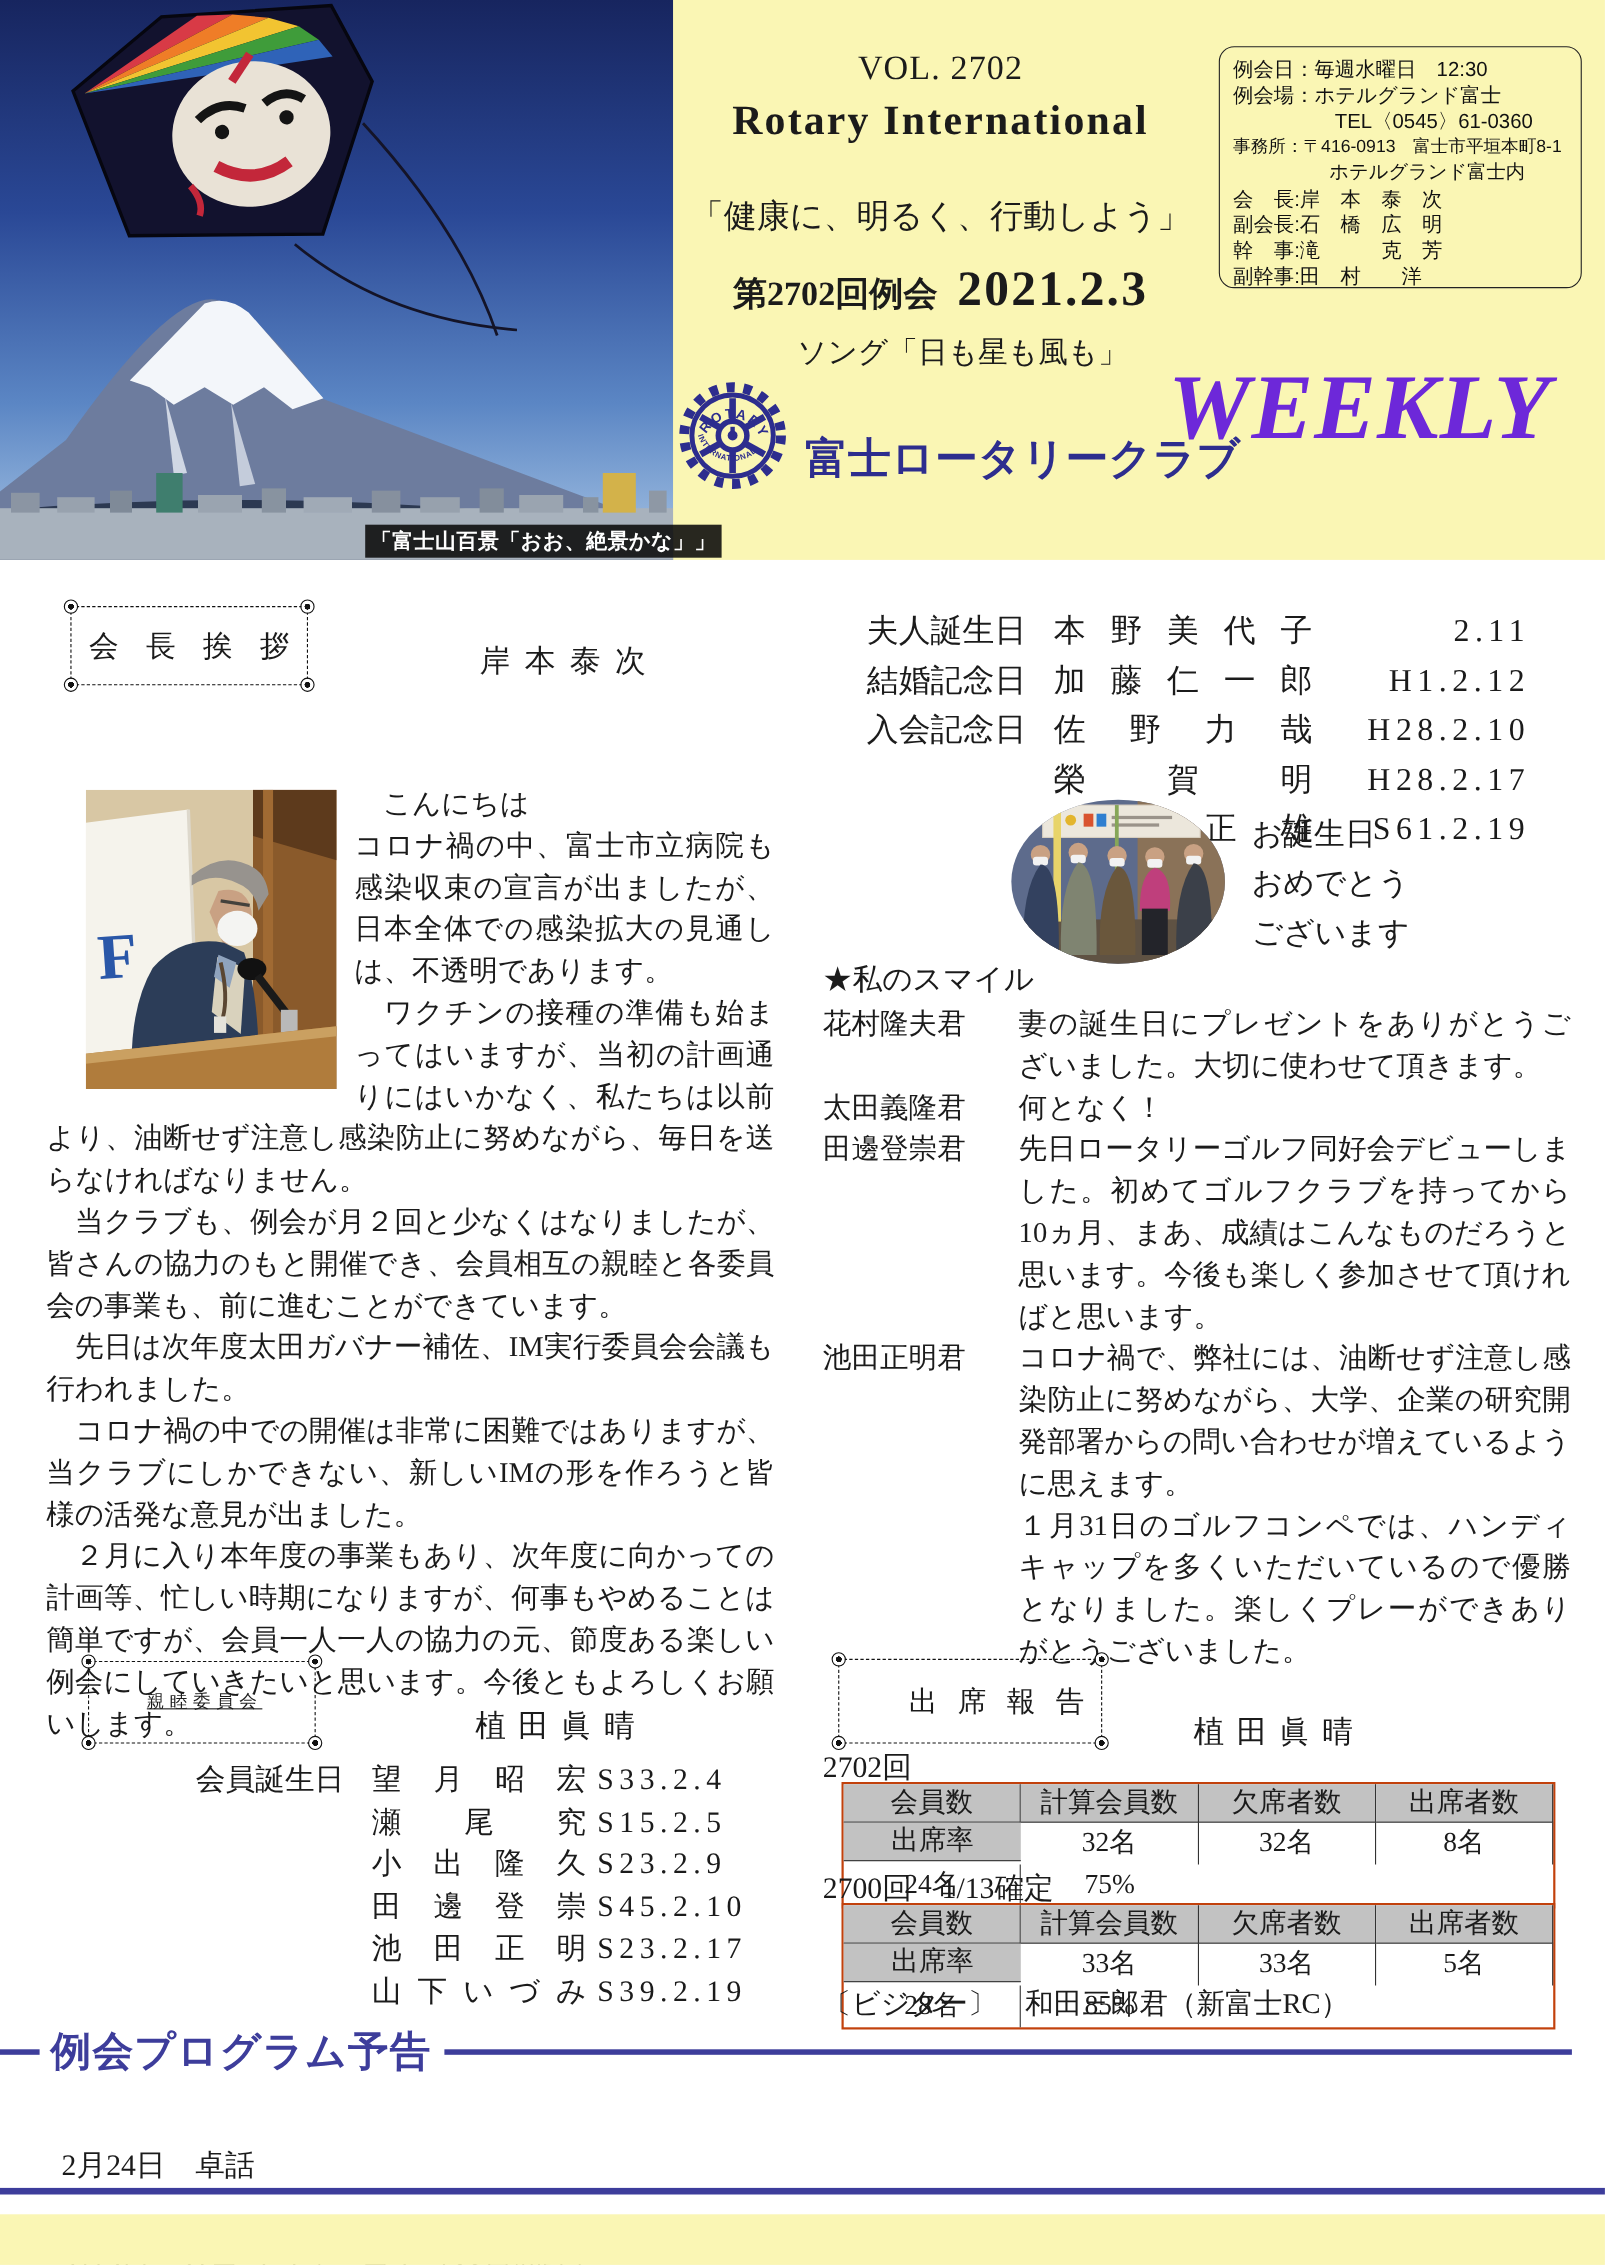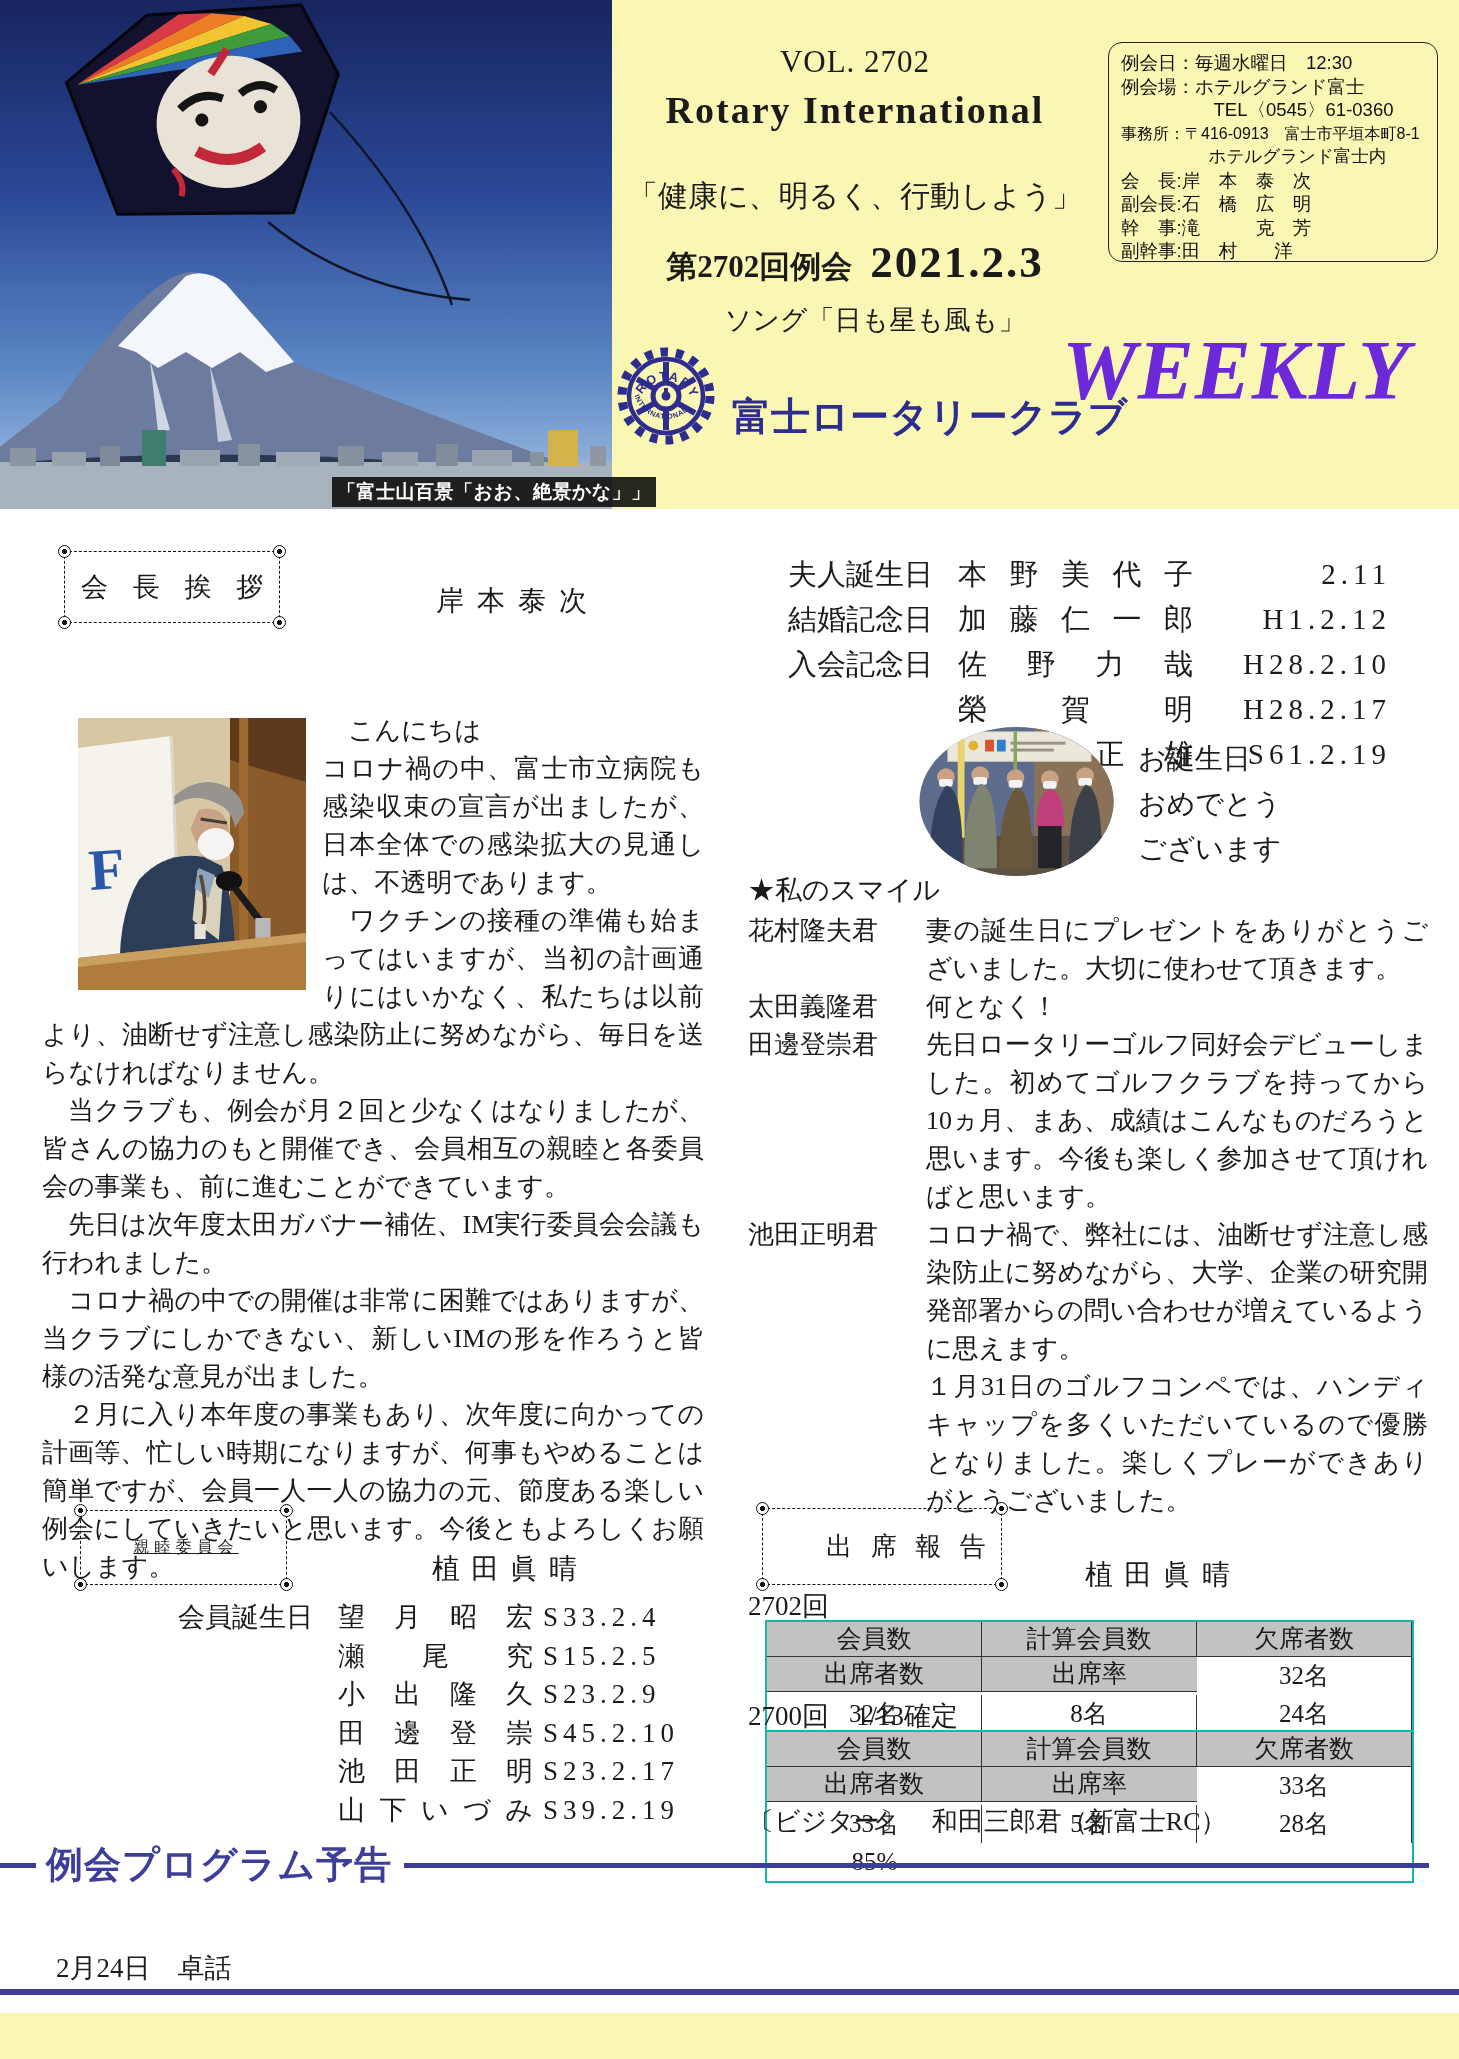--- a/index.html
+++ b/index.html
@@ -60,22 +60,22 @@
   .smile-msg{text-align:justify;white-space:pre-line;}
 
   
   .reporter{font-size:28px;letter-spacing:11px;white-space:nowrap;}
   .bday-grid{position:absolute;left:178px;top:1598px;display:grid;grid-template-columns:150px 195px 180px;
     column-gap:10px;font-size:27px;line-height:38.5px;}
   .bdate{letter-spacing:5px;white-space:nowrap;}
 
   
   .round-label{font-size:27px;white-space:nowrap;}
-  .att-table{position:absolute;width:645px;display:grid;grid-template-columns:repeat(3,1fr);
-    border:2px solid #14b8a6;font-size:25px;text-align:center;background:#fff;}
+  .att-table{position:absolute;width:645px;display:grid;grid-template-columns:repeat(4,1fr);
+    border:2px solid #c2410c;font-size:25px;text-align:center;background:#fff;}
   .att-cell{border-right:1.5px solid #333;height:38px;line-height:38px;}
   .att-cell:nth-child(5n){border-right:none;}
   .att-cell.hd{background:#c2c2c2;border-bottom:1.5px solid #333;height:34px;line-height:34px;}
   .visitor{position:absolute;left:748px;top:1804px;font-size:26px;}
 
   
   .prog-row{position:absolute;left:0;top:1842px;width:1459px;height:46px;display:flex;align-items:center;}
   .prog-line{height:5px;background:#3d3d9b;}
   .prog-line.short{width:36px;margin-right:10px;}
   .prog-line.long{flex:1;margin-left:12px;margin-right:30px;}

